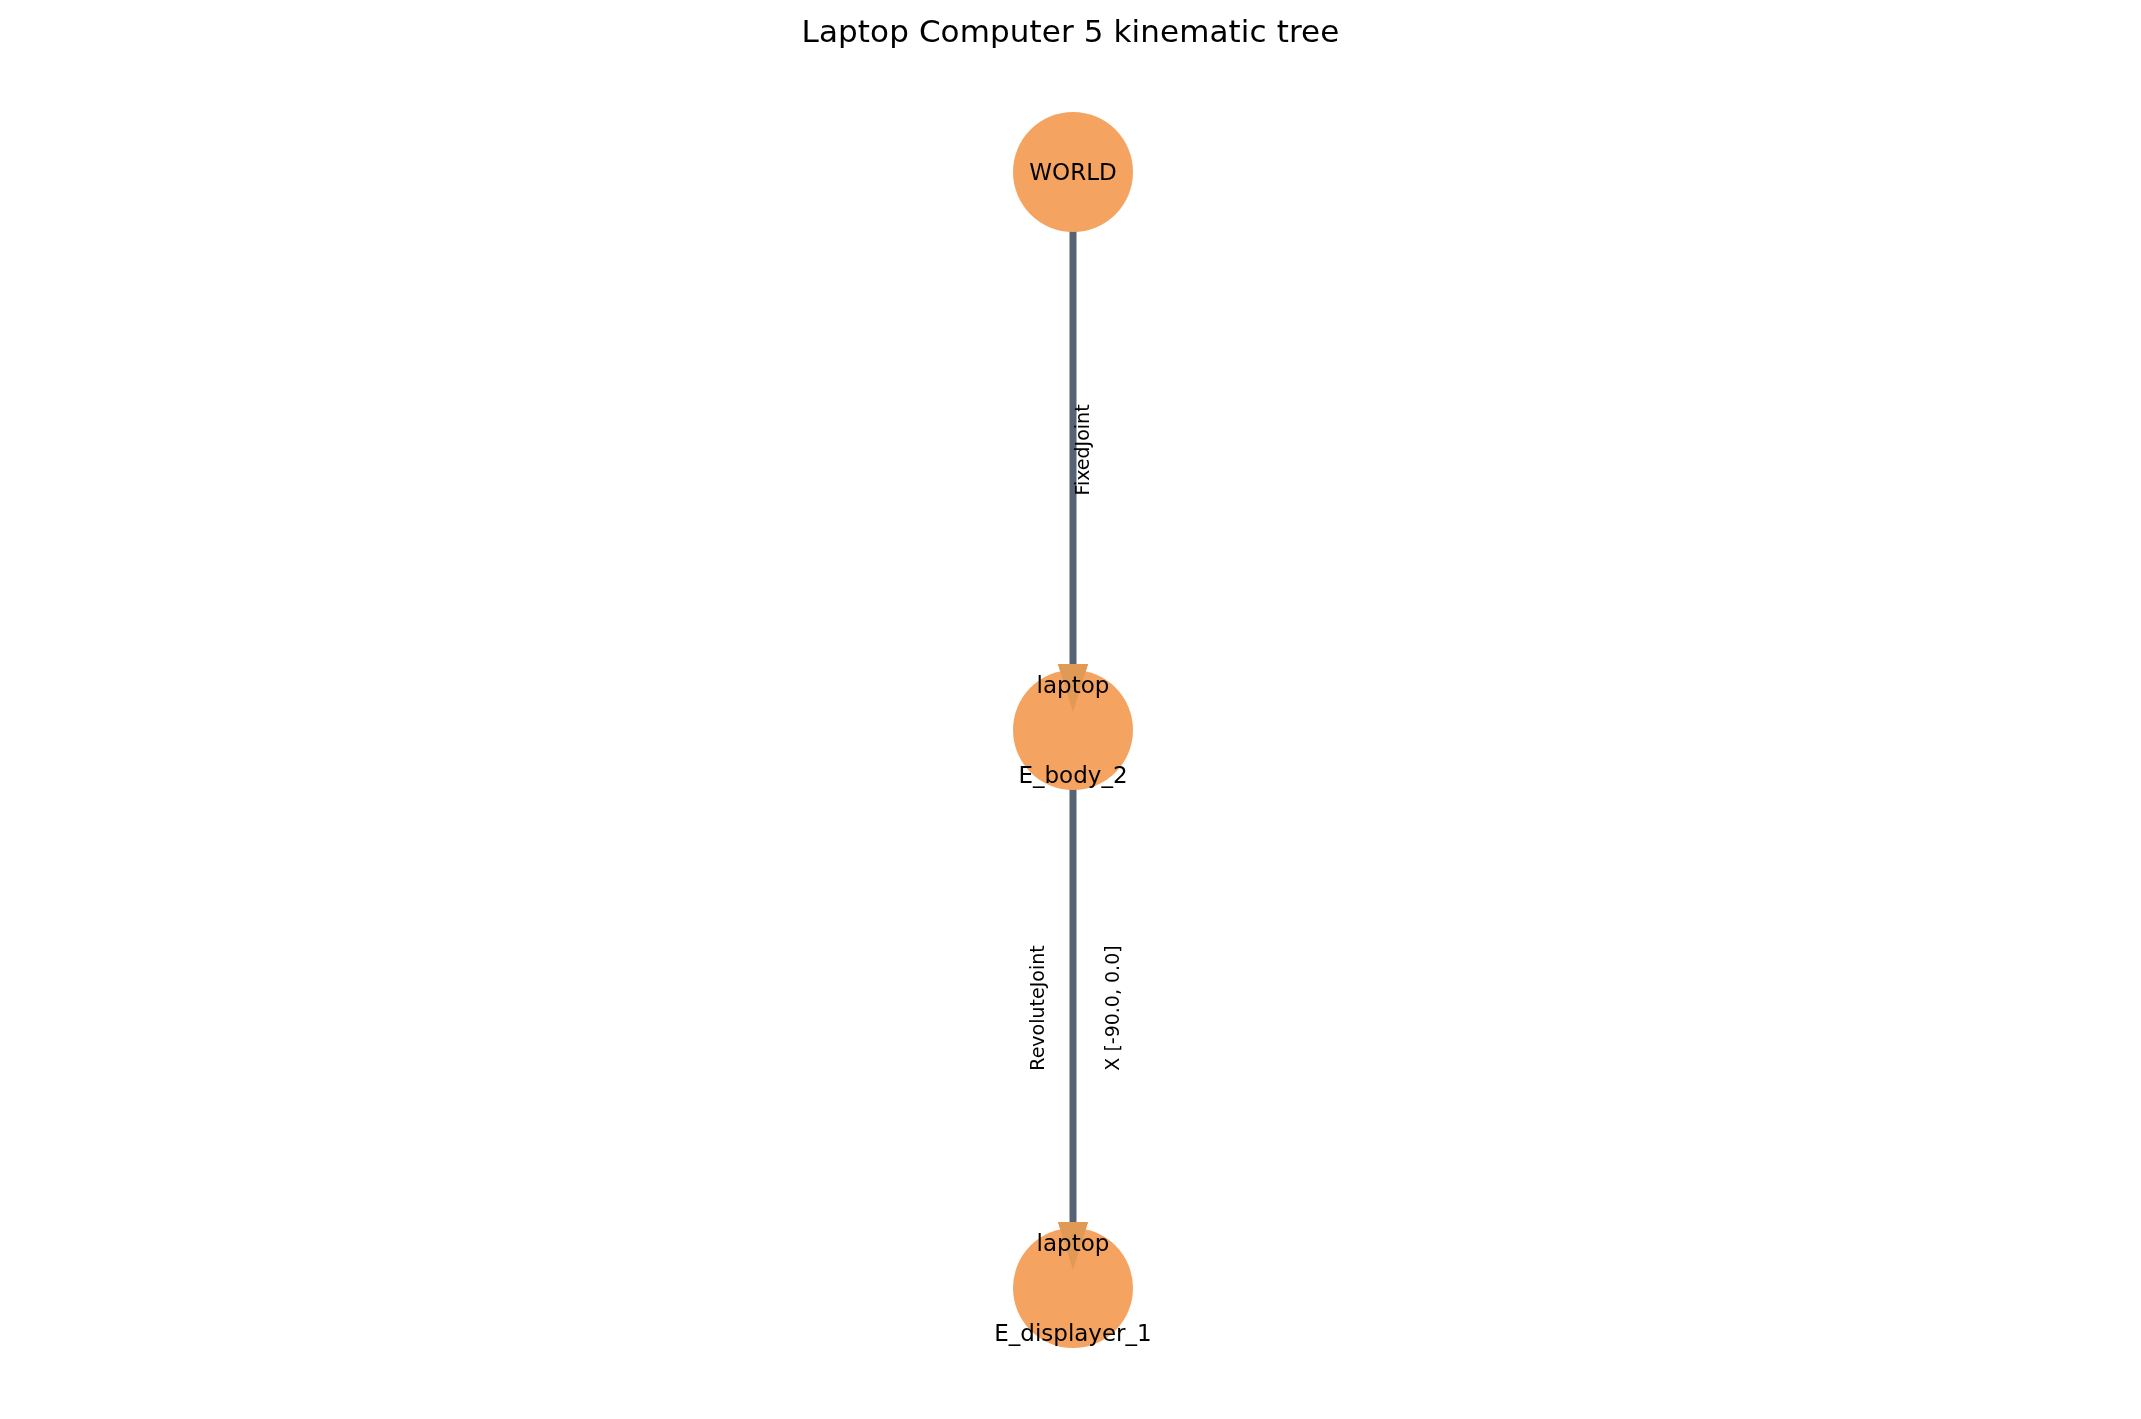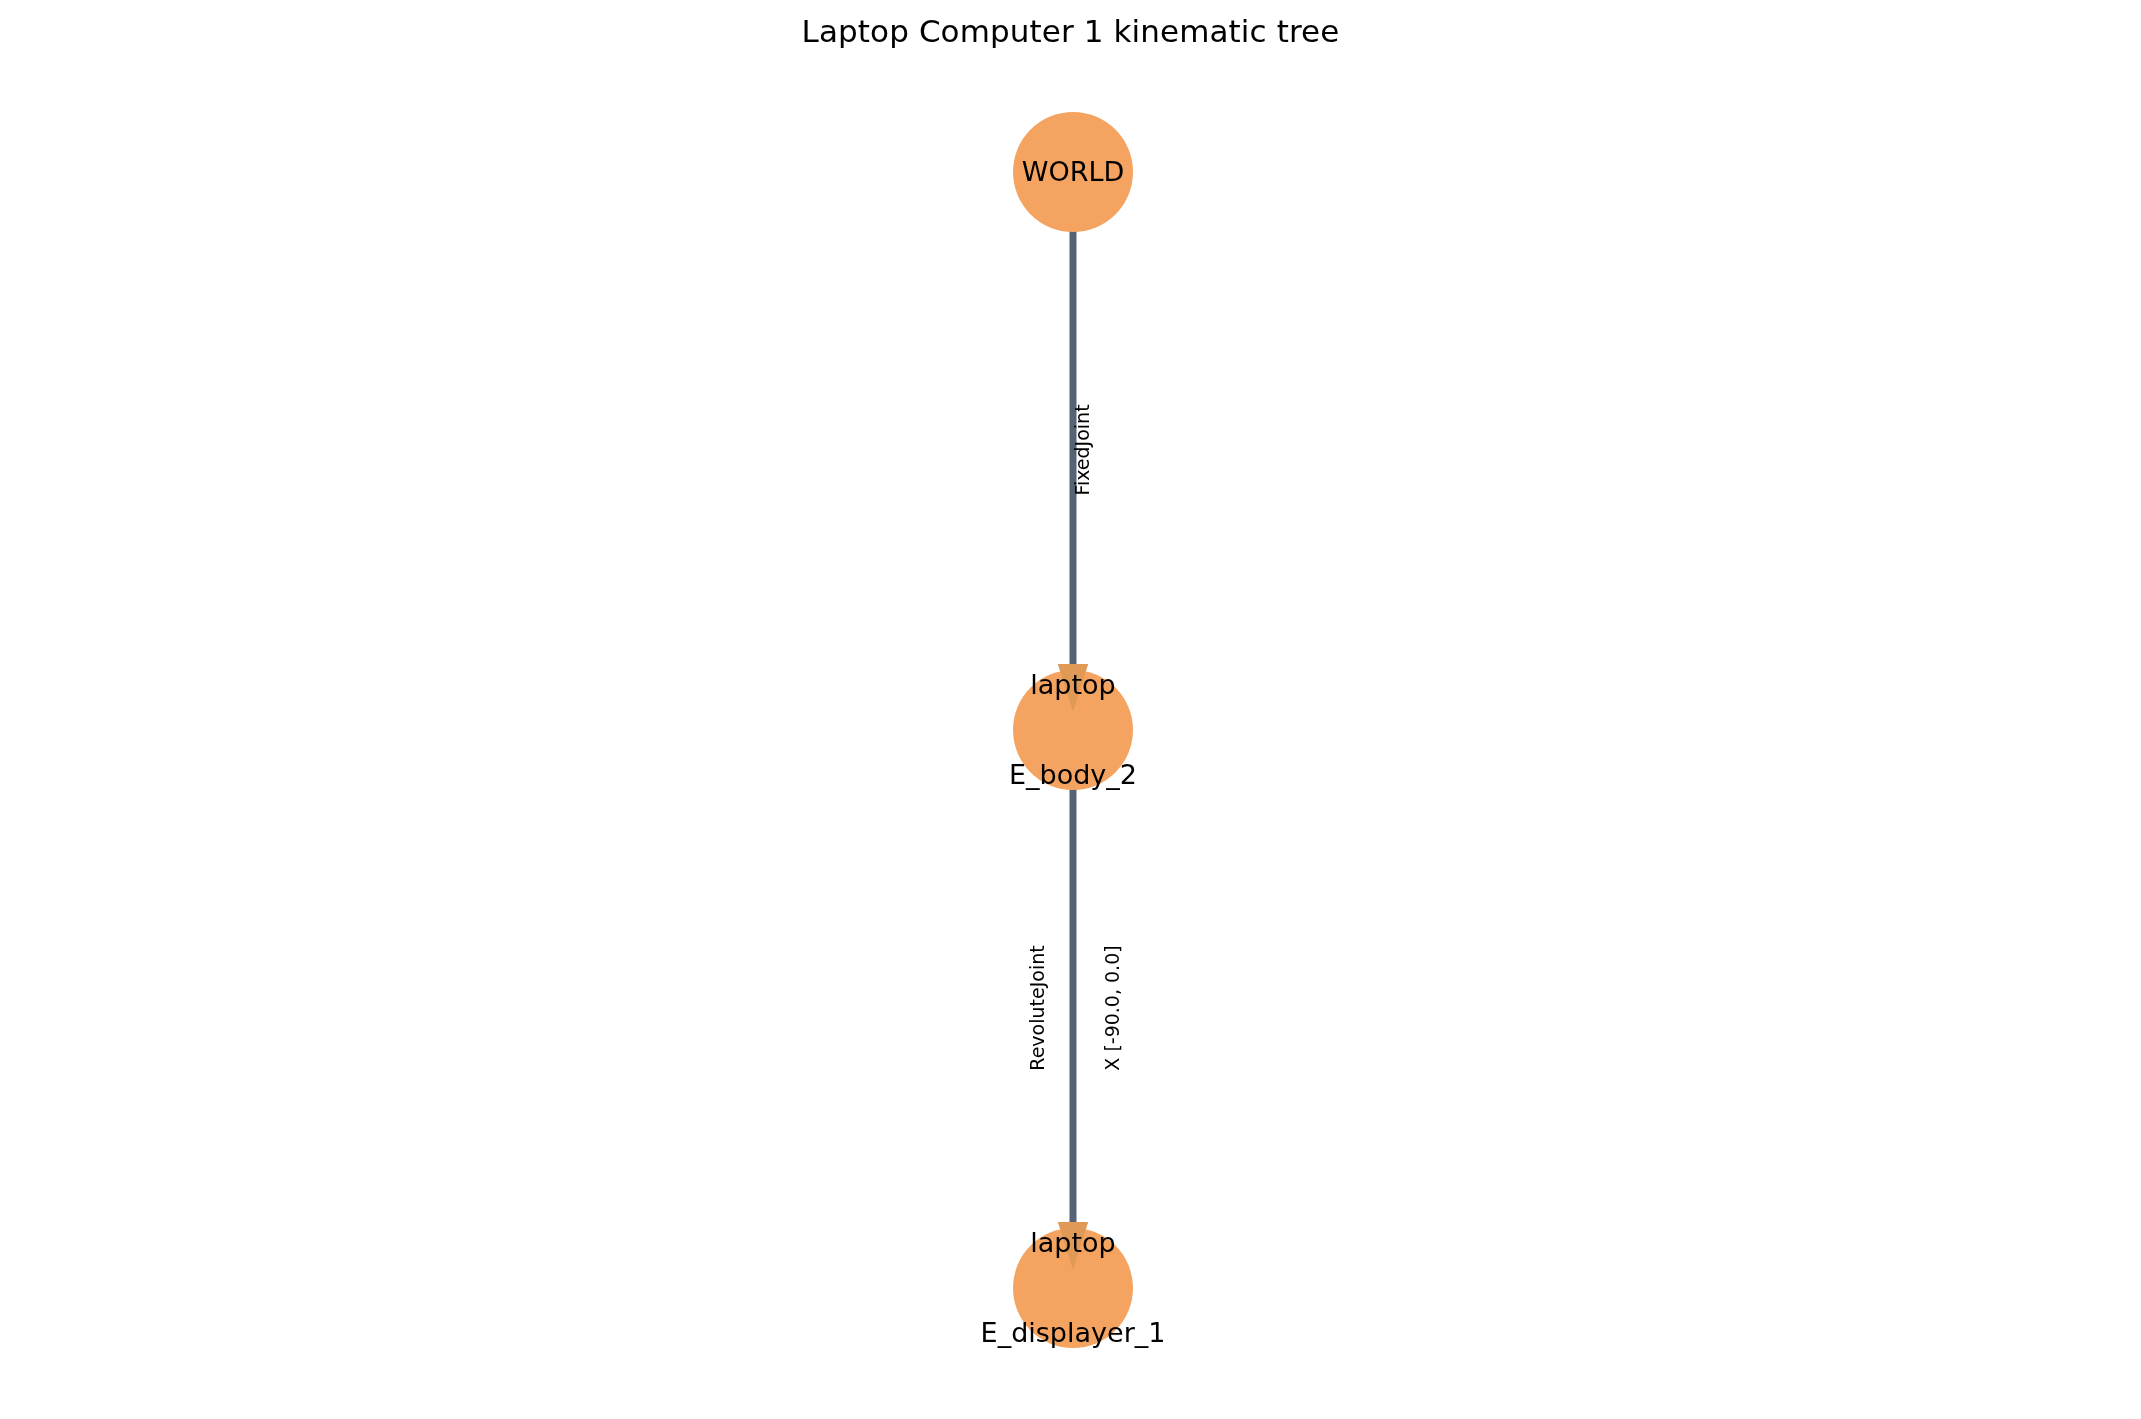--- a/index.html
+++ b/index.html
@@ -37,21 +37,21 @@
   #graph-svg {
     position: absolute;
     left: 0;
     top: 0;
     width: 2141px;
     height: 1419px;
   }
   .node-label {
     position: absolute;
     text-align: center;
-    font-size: 27px;
+    font-size: 23px;
     line-height: 30px;
     color: #000000;
     font-family: "DejaVu Sans", sans-serif;
     white-space: pre;
     transform: translate(-50%, -50%);
     pointer-events: none;
   }
   .edge-label {
     position: absolute;
     font-size: 19px;
@@ -65,21 +65,21 @@
   }
   .edge-label-rot {
     transform: translate(-50%, -50%) rotate(-90deg);
   }
 </style>
 </head>
 <body>
 
 <div id="figure">
 
-  <div id="chart-title">Laptop Computer 1 kinematic tree</div>
+  <div id="chart-title">Laptop Computer 5 kinematic tree</div>
 
   <svg id="graph-svg" viewBox="0 0 2141 1419" xmlns="http://www.w3.org/2000/svg">
 
     <g>
       <line x1="1073" y1="172" x2="1073" y2="730" stroke="#566374" stroke-width="7"></line>
       <polygon points="1073,712 1058,664 1088,664" fill="#e8964f"></polygon>
     </g>
 
     <g>
       <line x1="1073" y1="730" x2="1073" y2="1288" stroke="#566374" stroke-width="7"></line>

